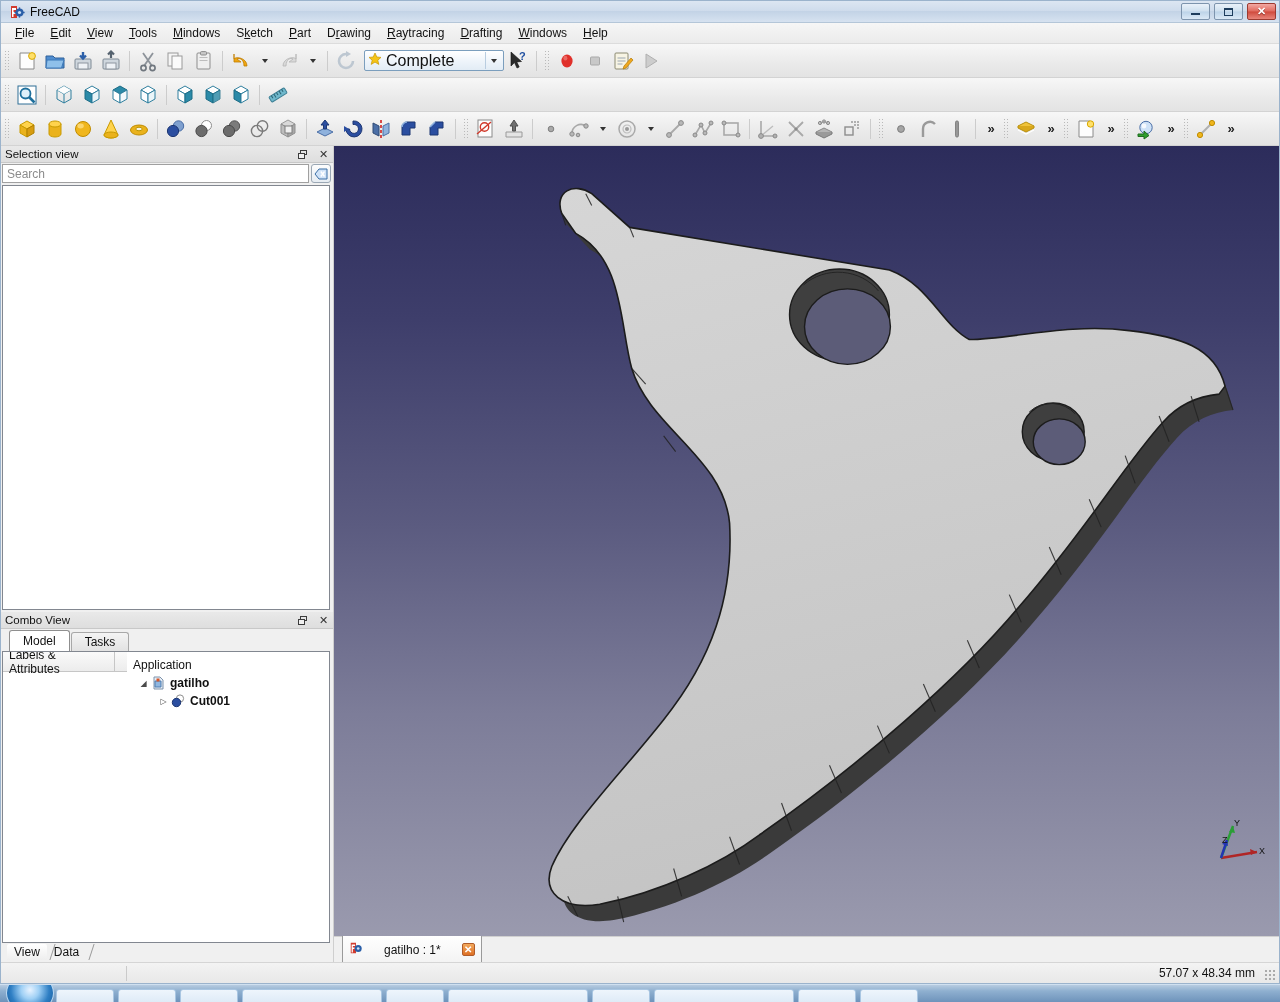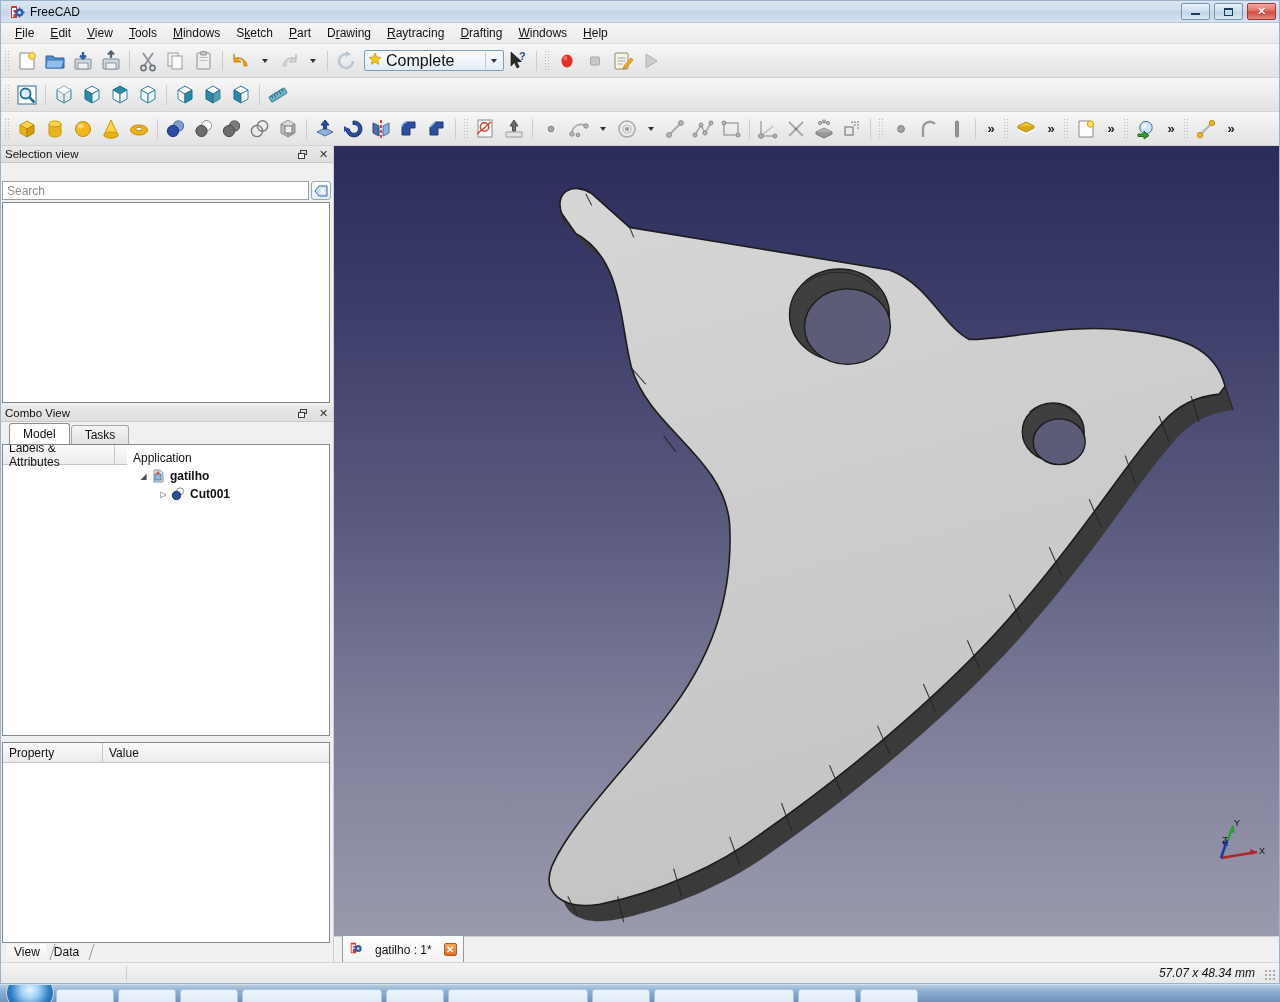--- a/index.html
+++ b/index.html
@@ -113,21 +113,21 @@
     font-size: 11.5px; color: #111; gap: 6px;
   }
   .panel-title .ttl { flex: 1; }
   .ptbtn { width: 15px; height: 14px; display: flex; align-items: center; justify-content: center; }
   .float-ico { width: 9px; height: 9px; position: relative; }
   .float-ico i { position: absolute; border: 1px solid #3b3b3b; display: block; }
   .float-ico i:nth-child(1){ left: 2px; top: 0; width: 7px; height: 5px; }
   .float-ico i:nth-child(2){ left: 0; top: 3px; width: 7px; height: 6px; background: #f0f0f0; }
   .x-ico { font-size: 11px; color: #333; line-height: 1; }
 
-  .searchrow { display: flex; align-items: flex-start; padding: 18px 2px 1px 0; background: #f0f0f0; }
+  .searchrow { display: flex; align-items: flex-start; padding: 1px 2px 1px 0; background: #f0f0f0; }
   .searchbox {
     flex: 1; height: 19px; margin-left: 1px;
     border: 1px solid #a0a0a0; background: #fff;
     display: flex; align-items: center; padding: 0 4px;
     font-size: 12px; color: #8c8c8c;
   }
   .clearbtn {
     width: 20px; height: 19px; margin-left: 2px;
     border: 1px solid #9aa7b4; border-radius: 3px;
     background: linear-gradient(to bottom,#fdfdfd,#e6ecf2);
@@ -209,41 +209,41 @@
   .view3d {
     flex: 1; position: relative; overflow: hidden;
     background: linear-gradient(to bottom,#2c2c5b 0%,#3e3e6b 22%,#5b5b80 48%,#7d7d99 72%,#9a9aae 100%);
   }
   .doctabs {
     height: 26px; flex: 0 0 26px;
     background: #f0f0f0; border-top: 1px solid #d0d0d0;
     display: flex; align-items: center; padding-left: 8px;
   }
   .doctab {
-    height: 22px; display: flex; align-items: center; gap: 12px;
+    height: 22px; display: flex; align-items: center; gap: 21px;
     padding: 15px 6px; font-size: 12px; color: #111;
     border: 1px solid #9a9a9a; border-radius: 2px;
     background: linear-gradient(to bottom,#ffffff,#f2f2f2);
   }
   .doctab-close {
     width: 13px; height: 13px; border: 1px solid #b05c2a; border-radius: 2px;
     background: linear-gradient(to bottom,#f3a95c,#dd6f24);
     color: #fff; font-size: 10px; font-weight: bold;
     display: flex; align-items: center; justify-content: center; line-height: 1;
   }
 
   
   .statusbar {
     height: 21px; flex: 0 0 21px;
     background: linear-gradient(to bottom,#f3f3f3,#e8e8e8);
     border-top: 1px solid #d5d5d5;
     display: flex; align-items: center; position: relative;
   }
   .sb-sep { width: 1px; height: 15px; background: #cacaca; margin-left: 125px; }
-  .sb-dim { margin-left: auto; margin-right: 24px; font-size: 12px; color: #111; font-style: italic; }
+  .sb-dim { margin-left: auto; margin-right: 24px; font-size: 12px; color: #111; }
   .sb-grip {
     position: absolute; right: 3px; bottom: 2px; width: 12px; height: 12px;
     background-image: radial-gradient(#aaa 40%, transparent 42%);
     background-size: 4px 4px;
   }
 
   
   .taskbar {
     position: absolute; left: 0; top: 984px; width: 1280px; height: 18px;
     background: linear-gradient(to bottom,#b7cbe0 0%,#8fb0d0 35%,#6e93bb 100%);
@@ -889,27 +889,20 @@
                 <circle cx="10" cy="5.5" r="3.6" fill="#ffffff" stroke="#8e8e8e"></circle>
                 <circle cx="6.5" cy="9.5" r="4.2" fill="#2b4ea0" stroke="#1d3773"></circle>
               </svg>
             </span>
             <span class="tlabel bold">Cut001</span>
           </div>
 
         </div>
       </div>
 
-      <div class="propbox">
-        <div class="prop-header">
-          <div class="ph-cell c1">Property</div>
-          <div class="ph-cell c2">Value</div>
-        </div>
-        <div class="prop-body"></div>
-      </div>
 
       <div class="bottomtabs">
         <div class="btab active">View</div>
         <div class="btab">Data</div>
       </div>
     </div>
 
     <div class="viewwrap">
       <div class="view3d">
         <svg width="100%" height="100%" viewBox="0 0 946 796" preserveAspectRatio="none">

